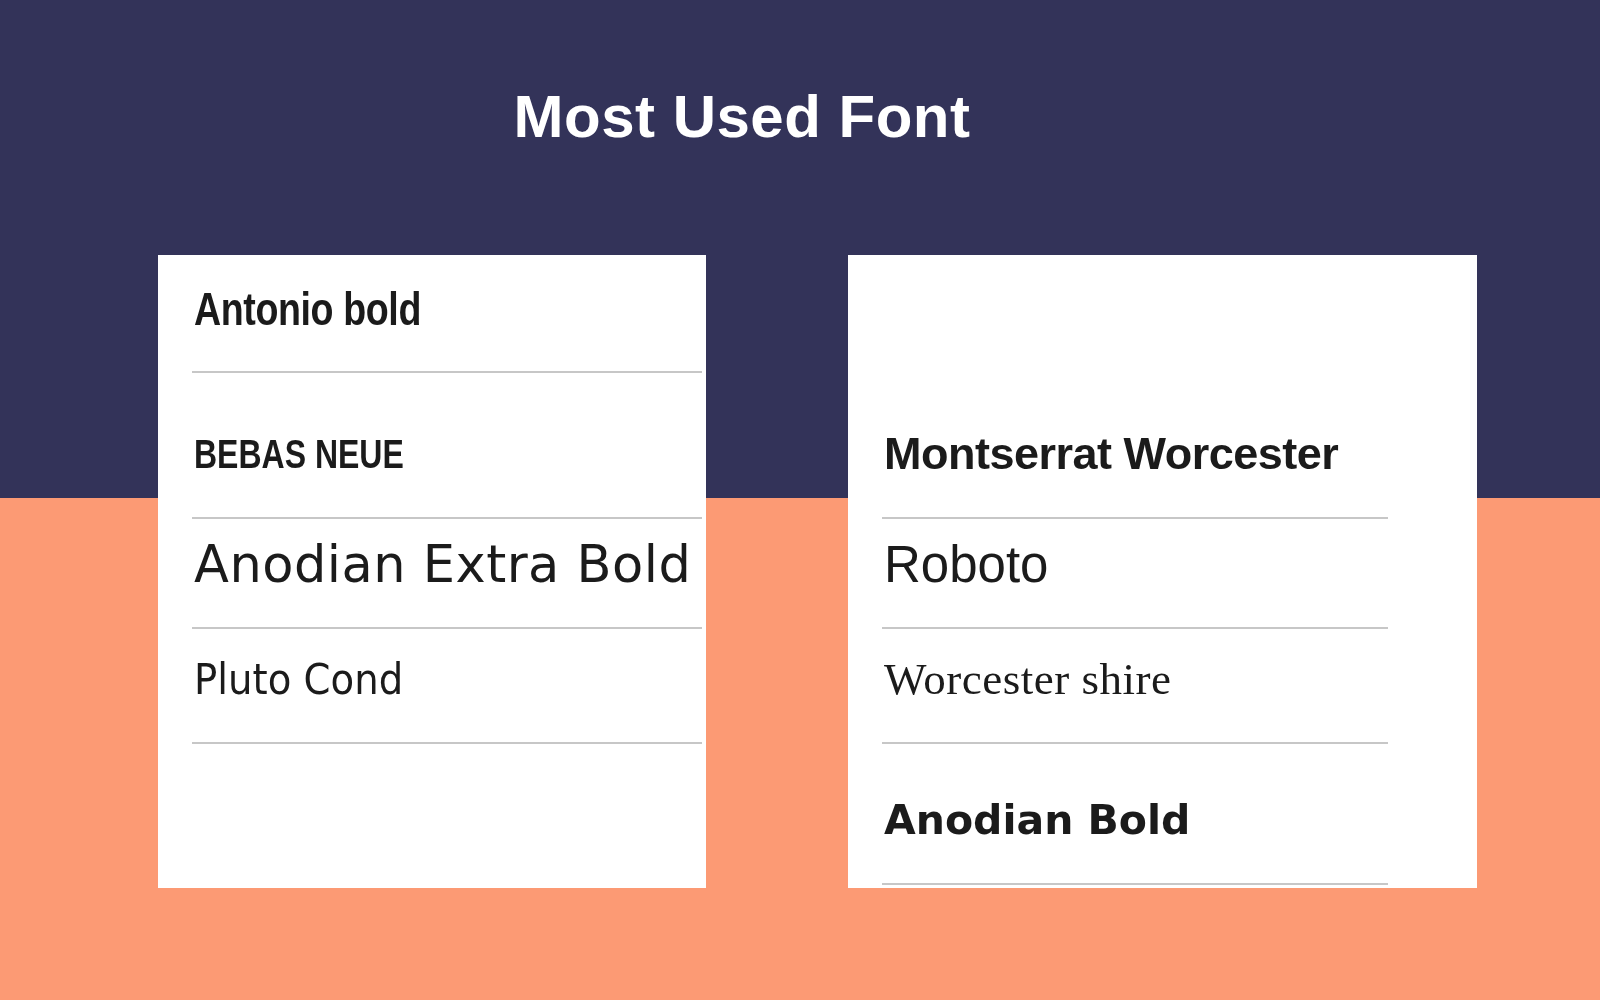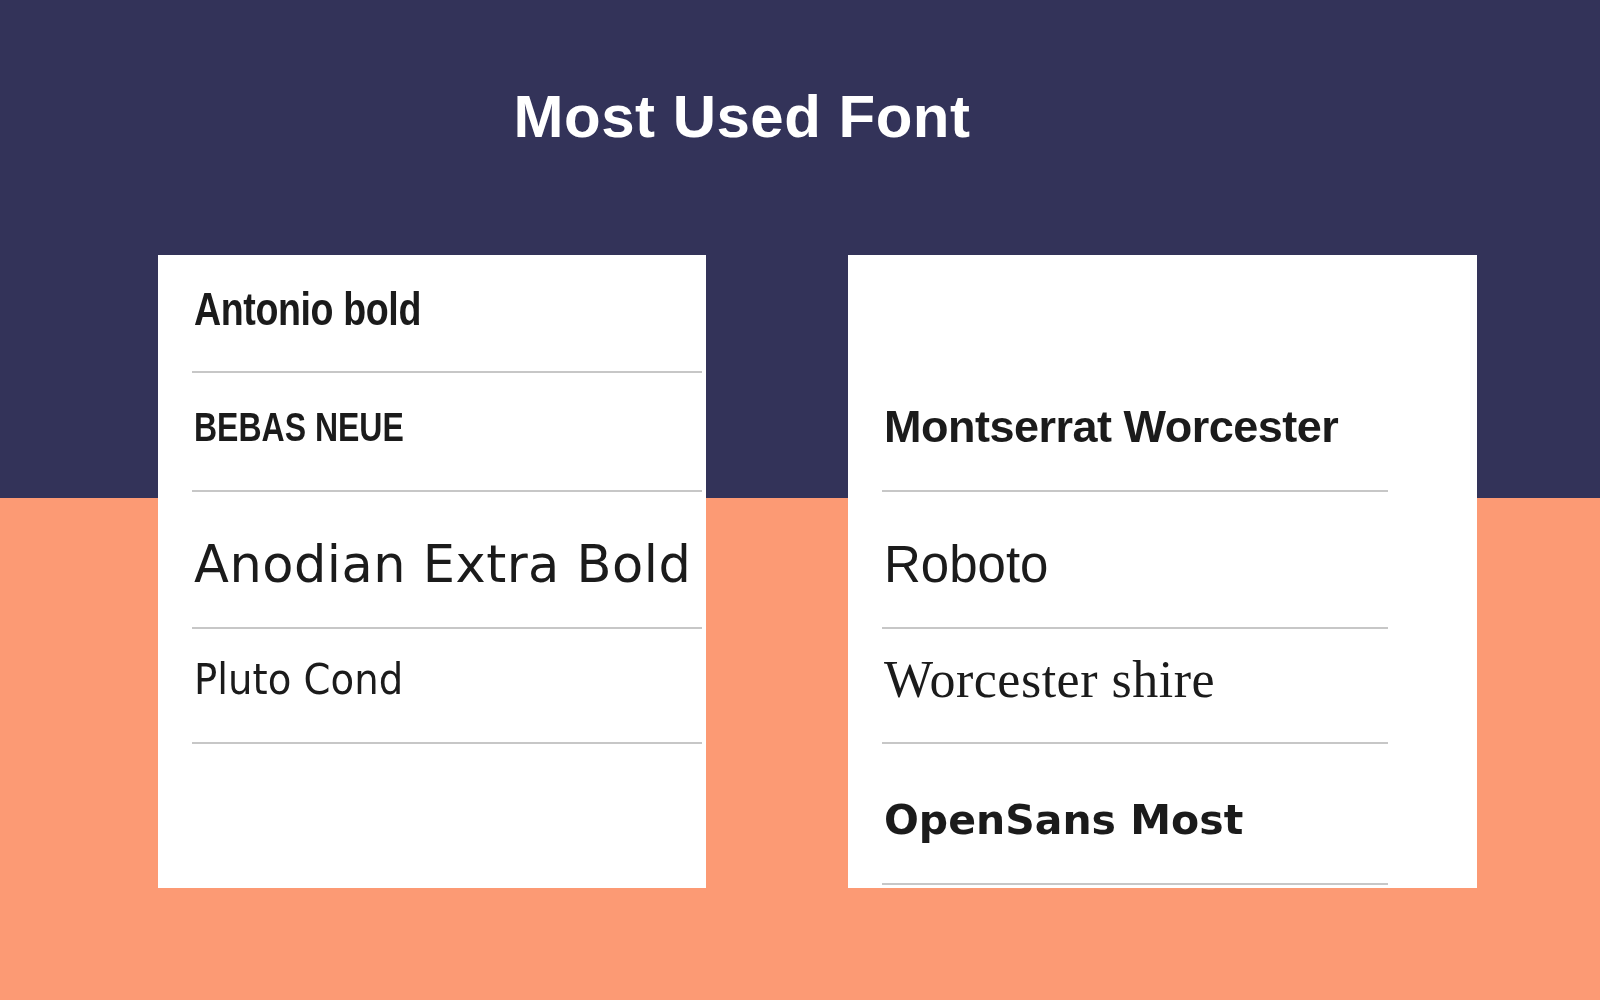--- a/index.html
+++ b/index.html
@@ -74,21 +74,21 @@
   }
 
   .font-row {
     position: absolute;
     left: 0;
     width: 100%;
     height: 127px;
     box-sizing: border-box;
   }
   .font-row.r0 { top: 5px; }
-  .font-row.r1 { top: 124px; }
+  .font-row.r1 { top: 151px; }
   .font-row.r2 { top: 261px; }
   .font-row.r3 { top: 376px; }
   .font-row.r4 { top: 517px; }
 
   .sample {
     position: absolute;
     left: 36px;
     right: 30px;
     top: 0;
     height: 96px;
@@ -173,21 +173,21 @@
   .sty-roboto {
     font-family: "Liberation Sans", sans-serif;
     font-weight: normal;
     font-size: 51px;
     letter-spacing: 0px;
   }
   
   .sty-worcester {
     font-family: "Liberation Serif", "DejaVu Serif", serif;
     font-weight: normal;
-    font-size: 52px;
+    font-size: 45px;
     letter-spacing: 0.5px;
   }
   
   .sty-opensans {
     font-family: "DejaVu Sans", sans-serif;
     font-weight: bold;
     font-size: 41px;
     letter-spacing: 0px;
   }
 </style>
@@ -241,20 +241,20 @@
         <div class="sample sty-roboto">Roboto</div>
         <div class="divider"></div>
       </div>
 
       <div class="font-row r3">
         <div class="sample sty-worcester">Worcester shire</div>
         <div class="divider"></div>
       </div>
 
       <div class="font-row r4">
-        <div class="sample sty-opensans">OpenSans Most</div>
+        <div class="sample sty-opensans">Anodian Bold</div>
         <div class="divider"></div>
       </div>
 
     </div>
   </div>
 
 </div>
 
 </body></html>

